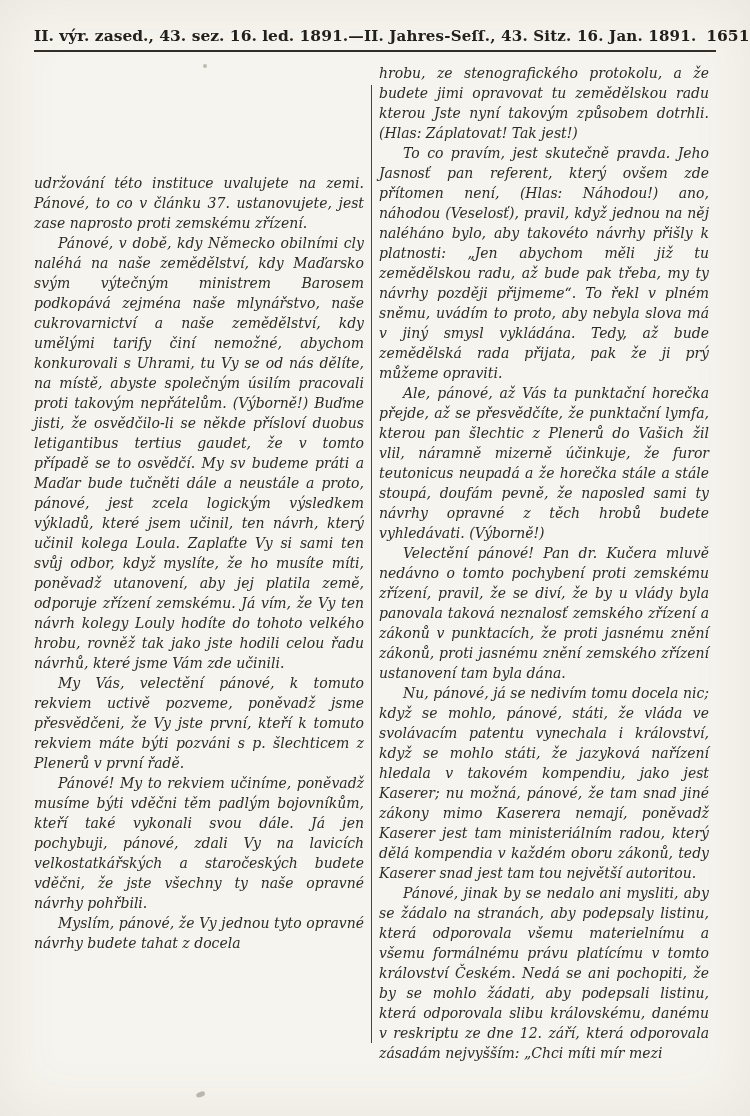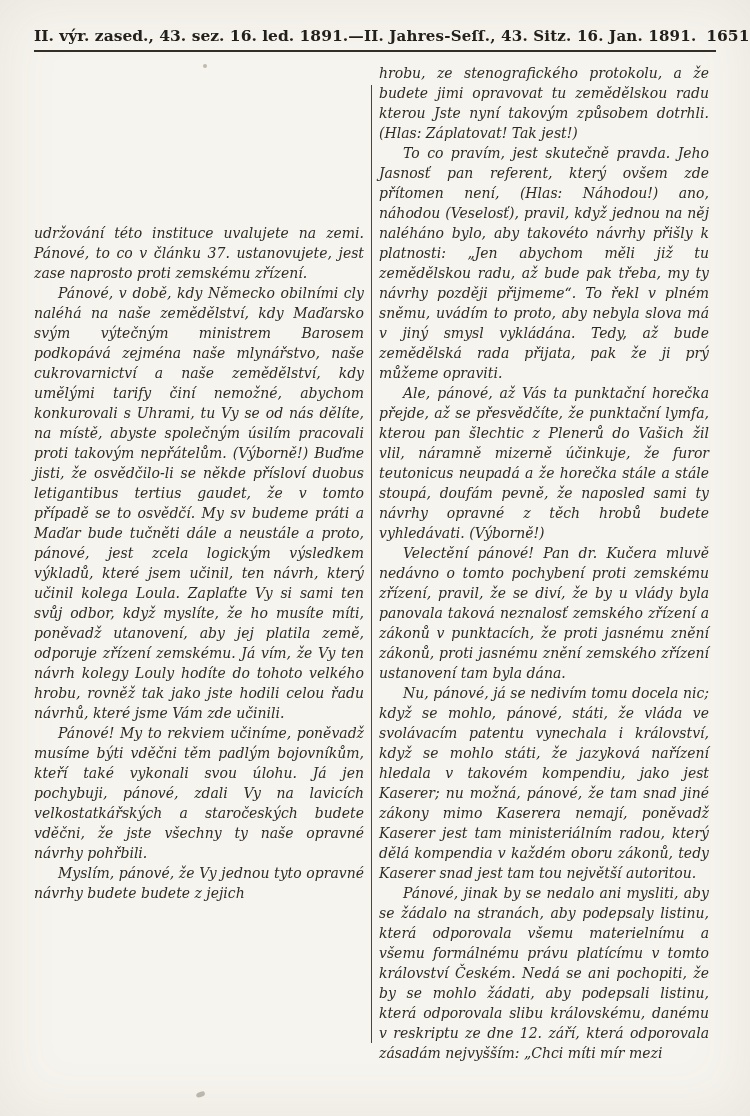--- a/index.html
+++ b/index.html
@@ -110,22 +110,23 @@
       <span>—</span>
       <span class="header-german">II. Jahres-Seſſ., 43. Sitz. 16. Jan. 1891.</span>
     </div>
     <span class="header-page-number">1651</span>
   </div>
 
   <div class="text-columns">
     <div class="col col-left">
         <p class="para">udržování této instituce uvalujete na zemi. Pánové, to co v článku 37. ustanovujete, jest zase naprosto proti zemskému zřízení.</p>
         <p class="para indent">Pánové, v době, kdy Německo obilními cly naléhá na naše zemědělství, kdy Maďarsko svým výtečným ministrem Barosem podkopává zejména naše mlynářstvo, naše cukrovarnictví a naše zemědělství, kdy umělými tarify činí nemožné, abychom konkurovali s Uhrami, tu Vy se od nás dělíte, na místě, abyste společným úsilím pracovali proti takovým nepřátelům. (Výborně!) Buďme jisti, že osvědčilo-li se někde přísloví duobus letigantibus tertius gaudet, že v tomto případě se to osvědčí. My sv budeme práti a Maďar bude tučněti dále a neustále a proto, pánové, jest zcela logickým výsledkem výkladů, které jsem učinil, ten návrh, který učinil kolega Loula. Zaplaťte Vy si sami ten svůj odbor, když myslíte, že ho musíte míti, poněvadž utanovení, aby jej platila země, odporuje zřízení zemskému. Já vím, že Vy ten návrh kolegy Louly hodíte do tohoto velkého hrobu, rovněž tak jako jste hodili celou řadu návrhů, které jsme Vám zde učinili.</p>
-        <p class="para indent">Pánové! My to rekviem učiníme, poněvadž musíme býti vděčni těm padlým bojovníkům, kteří také vykonali svou úlohu. Já jen pochybuji, pánové, zdali Vy na lavicích velkostatkářských a staročeských budete vděčni, že jste všechny ty naše opravné návrhy pohřbili.</p>
-        <p class="para indent">Myslím, pánové, že Vy jednou tyto opravné návrhy budete budete z jejich</p>
+        <p class="para indent">My Vás, velectění pánové, k tomuto rekviem uctivě pozveme, poněvadž jsme přesvědčeni, že Vy jste první, kteří k tomuto rekviem máte býti pozváni s p. šlechticem z Plenerů v první řadě.</p>
+        <p class="para indent">Pánové! My to rekviem učiníme, poněvadž musíme býti vděčni těm padlým bojovníkům, kteří také vykonali svou dále. Já jen pochybuji, pánové, zdali Vy na lavicích velkostatkářských a staročeských budete vděčni, že jste všechny ty naše opravné návrhy pohřbili.</p>
+        <p class="para indent">Myslím, pánové, že Vy jednou tyto opravné návrhy budete tahat z docela</p>
       </div>
     <div class="column-divider"></div>
     <div class="col col-right">
         <p class="para">hrobu, ze stenografického protokolu, a že budete jimi opravovat tu zemědělskou radu kterou Jste nyní takovým způsobem dotrhli. (Hlas: Záplatovat! Tak jest!)</p>
         <p class="para indent">To co pravím, jest skutečně pravda. Jeho Jasnosť pan referent, který ovšem zde přítomen není, (Hlas: Náhodou!) ano, náhodou (Veselosť), pravil, když jednou na něj naléháno bylo, aby takovéto návrhy přišly k platnosti: „Jen abychom měli již tu zemědělskou radu, až bude pak třeba, my ty návrhy později přijmeme“. To řekl v plném sněmu, uvádím to proto, aby nebyla slova má v jiný smysl vykládána. Tedy, až bude zemědělská rada přijata, pak že ji prý můžeme opraviti.</p>
         <p class="para indent">Ale, pánové, až Vás ta punktační horečka přejde, až se přesvědčíte, že punktační lymfa, kterou pan šlechtic z Plenerů do Vašich žil vlil, náramně mizerně účinkuje, že furor teutonicus neupadá a že horečka stále a stále stoupá, doufám pevně, že naposled sami ty návrhy opravné z těch hrobů budete vyhledávati. (Výborně!)</p>
         <p class="para indent">Velectění pánové! Pan dr. Kučera mluvě nedávno o tomto pochybení proti zemskému zřízení, pravil, že se diví, že by u vlády byla panovala taková neznalosť zemského zřízení a zákonů v punktacích, že proti jasnému znění zákonů, proti jasnému znění zemského zřízení ustanovení tam byla dána.</p>
         <p class="para indent">Nu, pánové, já se nedivím tomu docela nic; když se mohlo, pánové, státi, že vláda ve svolávacím patentu vynechala i království, když se mohlo státi, že jazyková nařízení hledala v takovém kompendiu, jako jest Kaserer; nu možná, pánové, že tam snad jiné zákony mimo Kaserera nemají, poněvadž Kaserer jest tam ministeriálním radou, který dělá kompendia v každém oboru zákonů, tedy Kaserer snad jest tam tou největší autoritou.</p>
         <p class="para indent">Pánové, jinak by se nedalo ani mysliti, aby se žádalo na stranách, aby podepsaly listinu, která odporovala všemu materielnímu a všemu formálnému právu platícímu v tomto království Českém. Nedá se ani pochopiti, že by se mohlo žádati, aby podepsali listinu, která odporovala slibu královskému, danému v reskriptu ze dne 12. září, která odporovala zásadám nejvyšším: „Chci míti mír mezi</p>
       </div>

